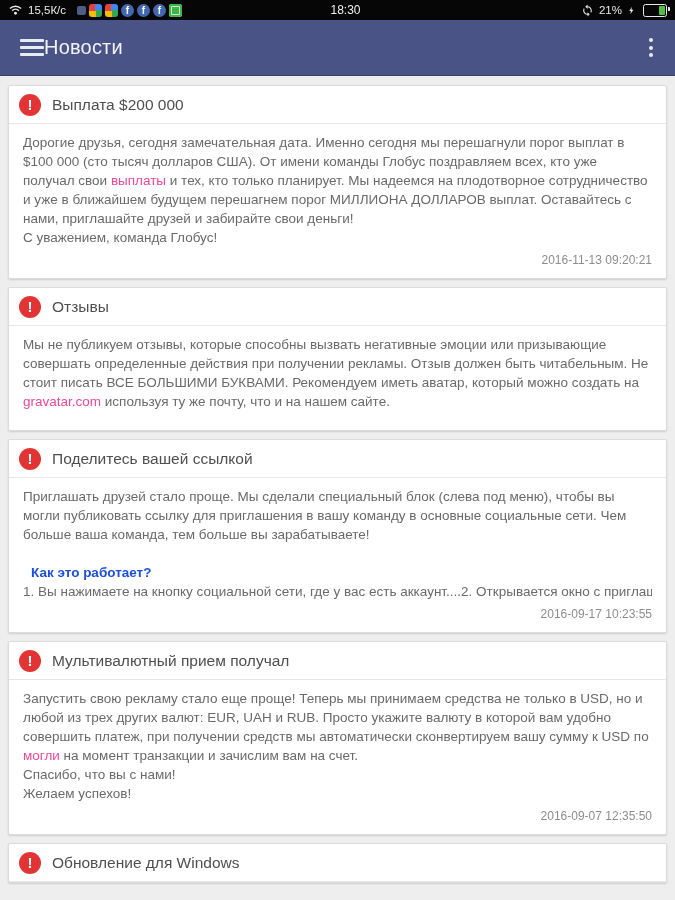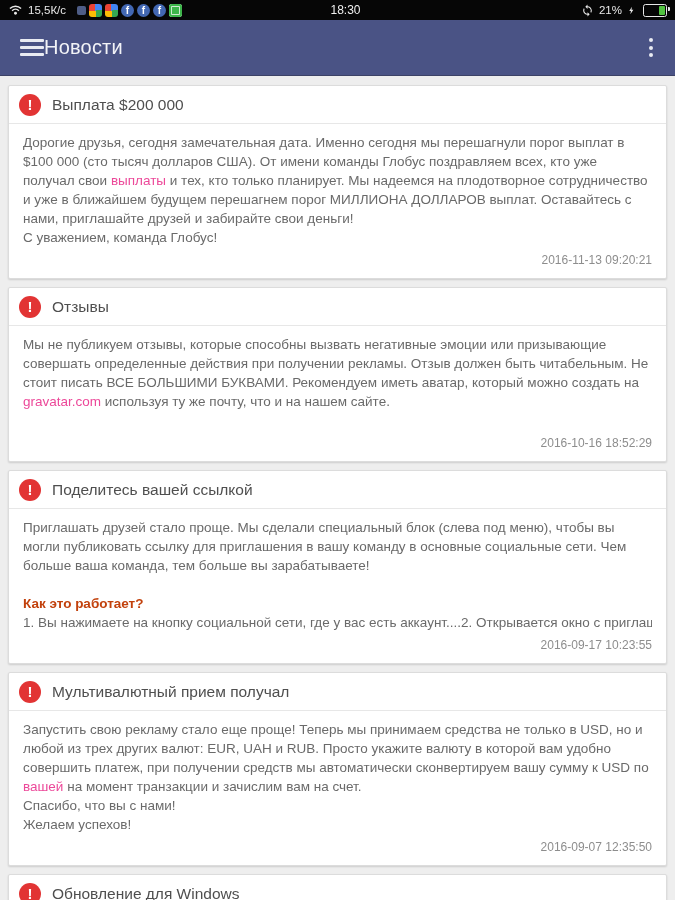--- a/index.html
+++ b/index.html
@@ -62,21 +62,21 @@
   .badge{
     flex:0 0 auto;width:22px;height:22px;border-radius:50%;background:#e23434;
     color:#fff;font-weight:bold;font-size:15px;line-height:22px;text-align:center;
   }
   .card-title{font-size:15.5px;color:#4f4f4f;}
   .card-body{
     padding:9px 14px 0 14px;font-size:13.5px;line-height:19px;color:#6a6a6a;
     white-space:pre-wrap;min-height:95px;
   }
   .card-body .link{color:#ec4899;cursor:pointer;white-space:pre-wrap;}
-  .card-body .bold{font-weight:bold;color:#c2410c;}
+  .card-body .bold{font-weight:bold;color:#1d4ed8;margin-left:8px;}
   .card-body .truncate{white-space:nowrap;overflow:hidden;}
   .card-time{
     text-align:right;font-size:12px;color:#8d8d8d;
     padding:6px 14px 11px 14px;
   }
 </style>
 </head>
 <body>
 
 <div class="screen">
@@ -145,40 +145,39 @@
 С уважением, команда Глобус!</span></div>
     <div class="card-time">2016-11-13 09:20:21</div>
   </div>
 
   <div class="card">
     <div class="card-header">
       <span class="badge">!</span>
       <span class="card-title">Отзывы</span>
     </div>
     <div class="card-body"><span>Мы не публикуем отзывы, которые способны вызвать негативные эмоции или призывающие совершать определенные действия при получении рекламы. Отзыв должен быть читабельным. Не стоит писать ВСЕ БОЛЬШИМИ БУКВАМИ. Рекомендуем иметь аватар, который можно создать на </span><span class="link">gravatar.com</span><span> используя ту же почту, что и на нашем сайте.</span></div>
-    <div class="card-time">2016-10-16 18:52:29</div>
   </div>
 
   <div class="card">
     <div class="card-header">
       <span class="badge">!</span>
       <span class="card-title">Поделитесь вашей ссылкой</span>
     </div>
     <div class="card-body"><span>Приглашать друзей стало проще. Мы сделали специальный блок (слева под меню), чтобы вы могли публиковать ссылку для приглашения в вашу команду в основные социальные сети. Чем больше ваша команда, тем больше вы зарабатываете!
 
 </span><span class="bold">Как это работает?</span><div class="truncate">1. Вы нажимаете на кнопку социальной сети, где у вас есть аккаунт....2. Открывается окно с приглашением вои</div></div>
     <div class="card-time">2016-09-17 10:23:55</div>
   </div>
 
   <div class="card">
     <div class="card-header">
       <span class="badge">!</span>
       <span class="card-title">Мультивалютный прием получал</span>
     </div>
-    <div class="card-body"><span>Запустить свою рекламу стало еще проще! Теперь мы принимаем средства не только в USD, но и любой из трех других валют: EUR, UAH и RUB. Просто укажите валюту в которой вам удобно совершить платеж, при получении средств мы автоматически сконвертируем вашу сумму к USD по </span><span class="link">вашей</span><span> на момент транзакции и зачислим вам на счет.
+    <div class="card-body"><span>Запустить свою рекламу стало еще проще! Теперь мы принимаем средства не только в USD, но и любой из трех других валют: EUR, UAH и RUB. Просто укажите валюту в которой вам удобно совершить платеж, при получении средств мы автоматически сконвертируем вашу сумму к USD по </span><span class="link">могли</span><span> на момент транзакции и зачислим вам на счет.
 Спасибо, что вы с нами!
 Желаем успехов!</span></div>
     <div class="card-time">2016-09-07 12:35:50</div>
   </div>
 
   <div class="card">
     <div class="card-header">
       <span class="badge">!</span>
       <span class="card-title">Обновление для Windows</span>
     </div>

